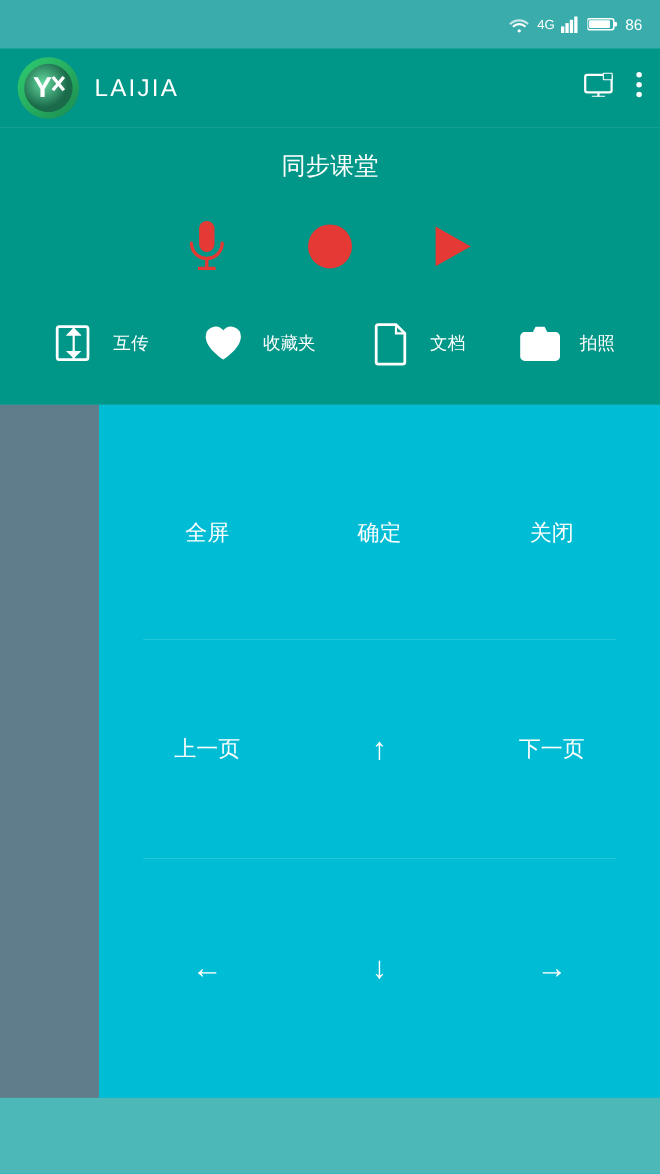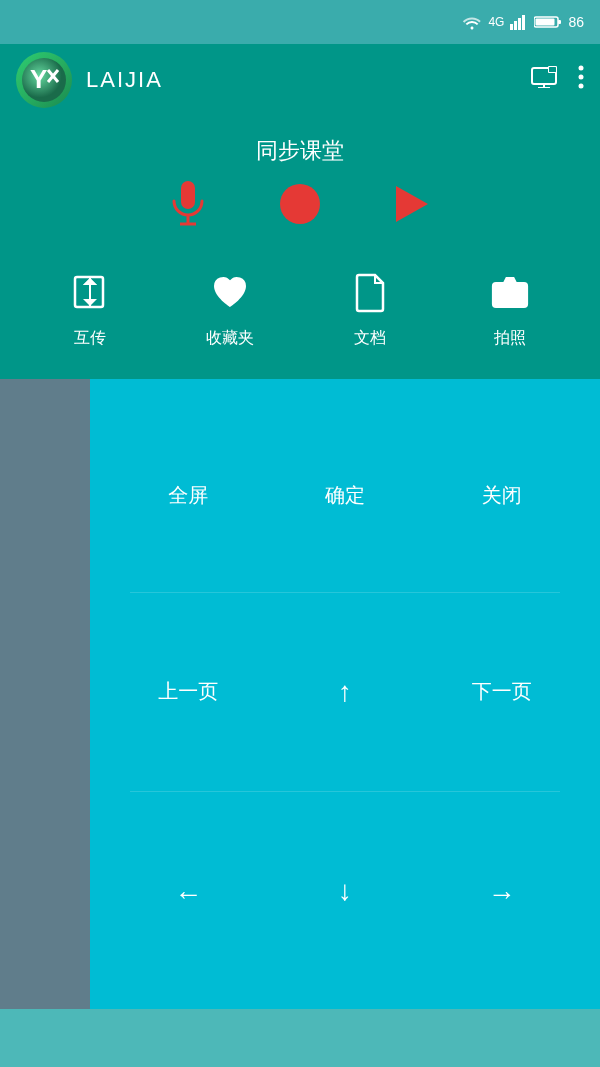--- a/index.html
+++ b/index.html
@@ -82,21 +82,21 @@
       background: #009688;
       padding: 20px 0 30px;
     }
 
     
     .page-title {
       text-align: center;
       color: white;
       font-size: 22px;
       font-weight: 400;
-      margin-bottom: 12px;
+      margin-bottom: 32px;
     }
 
     
     .controls-row {
       display: flex;
       justify-content: center;
       align-items: center;
       gap: 60px;
       margin-bottom: 36px;
     }
@@ -126,21 +126,21 @@
 
     
     .features-row {
       display: flex;
       justify-content: space-around;
       align-items: center;
       padding: 0 20px;
     }
     .feature-item {
       display: flex;
-      flex-direction: column;
+      flex-direction: row;
       align-items: center;
       gap: 10px;
       cursor: pointer;
     }
     .feature-icon-box {
       width: 52px;
       height: 52px;
       display: flex;
       align-items: center;
       justify-content: center;

